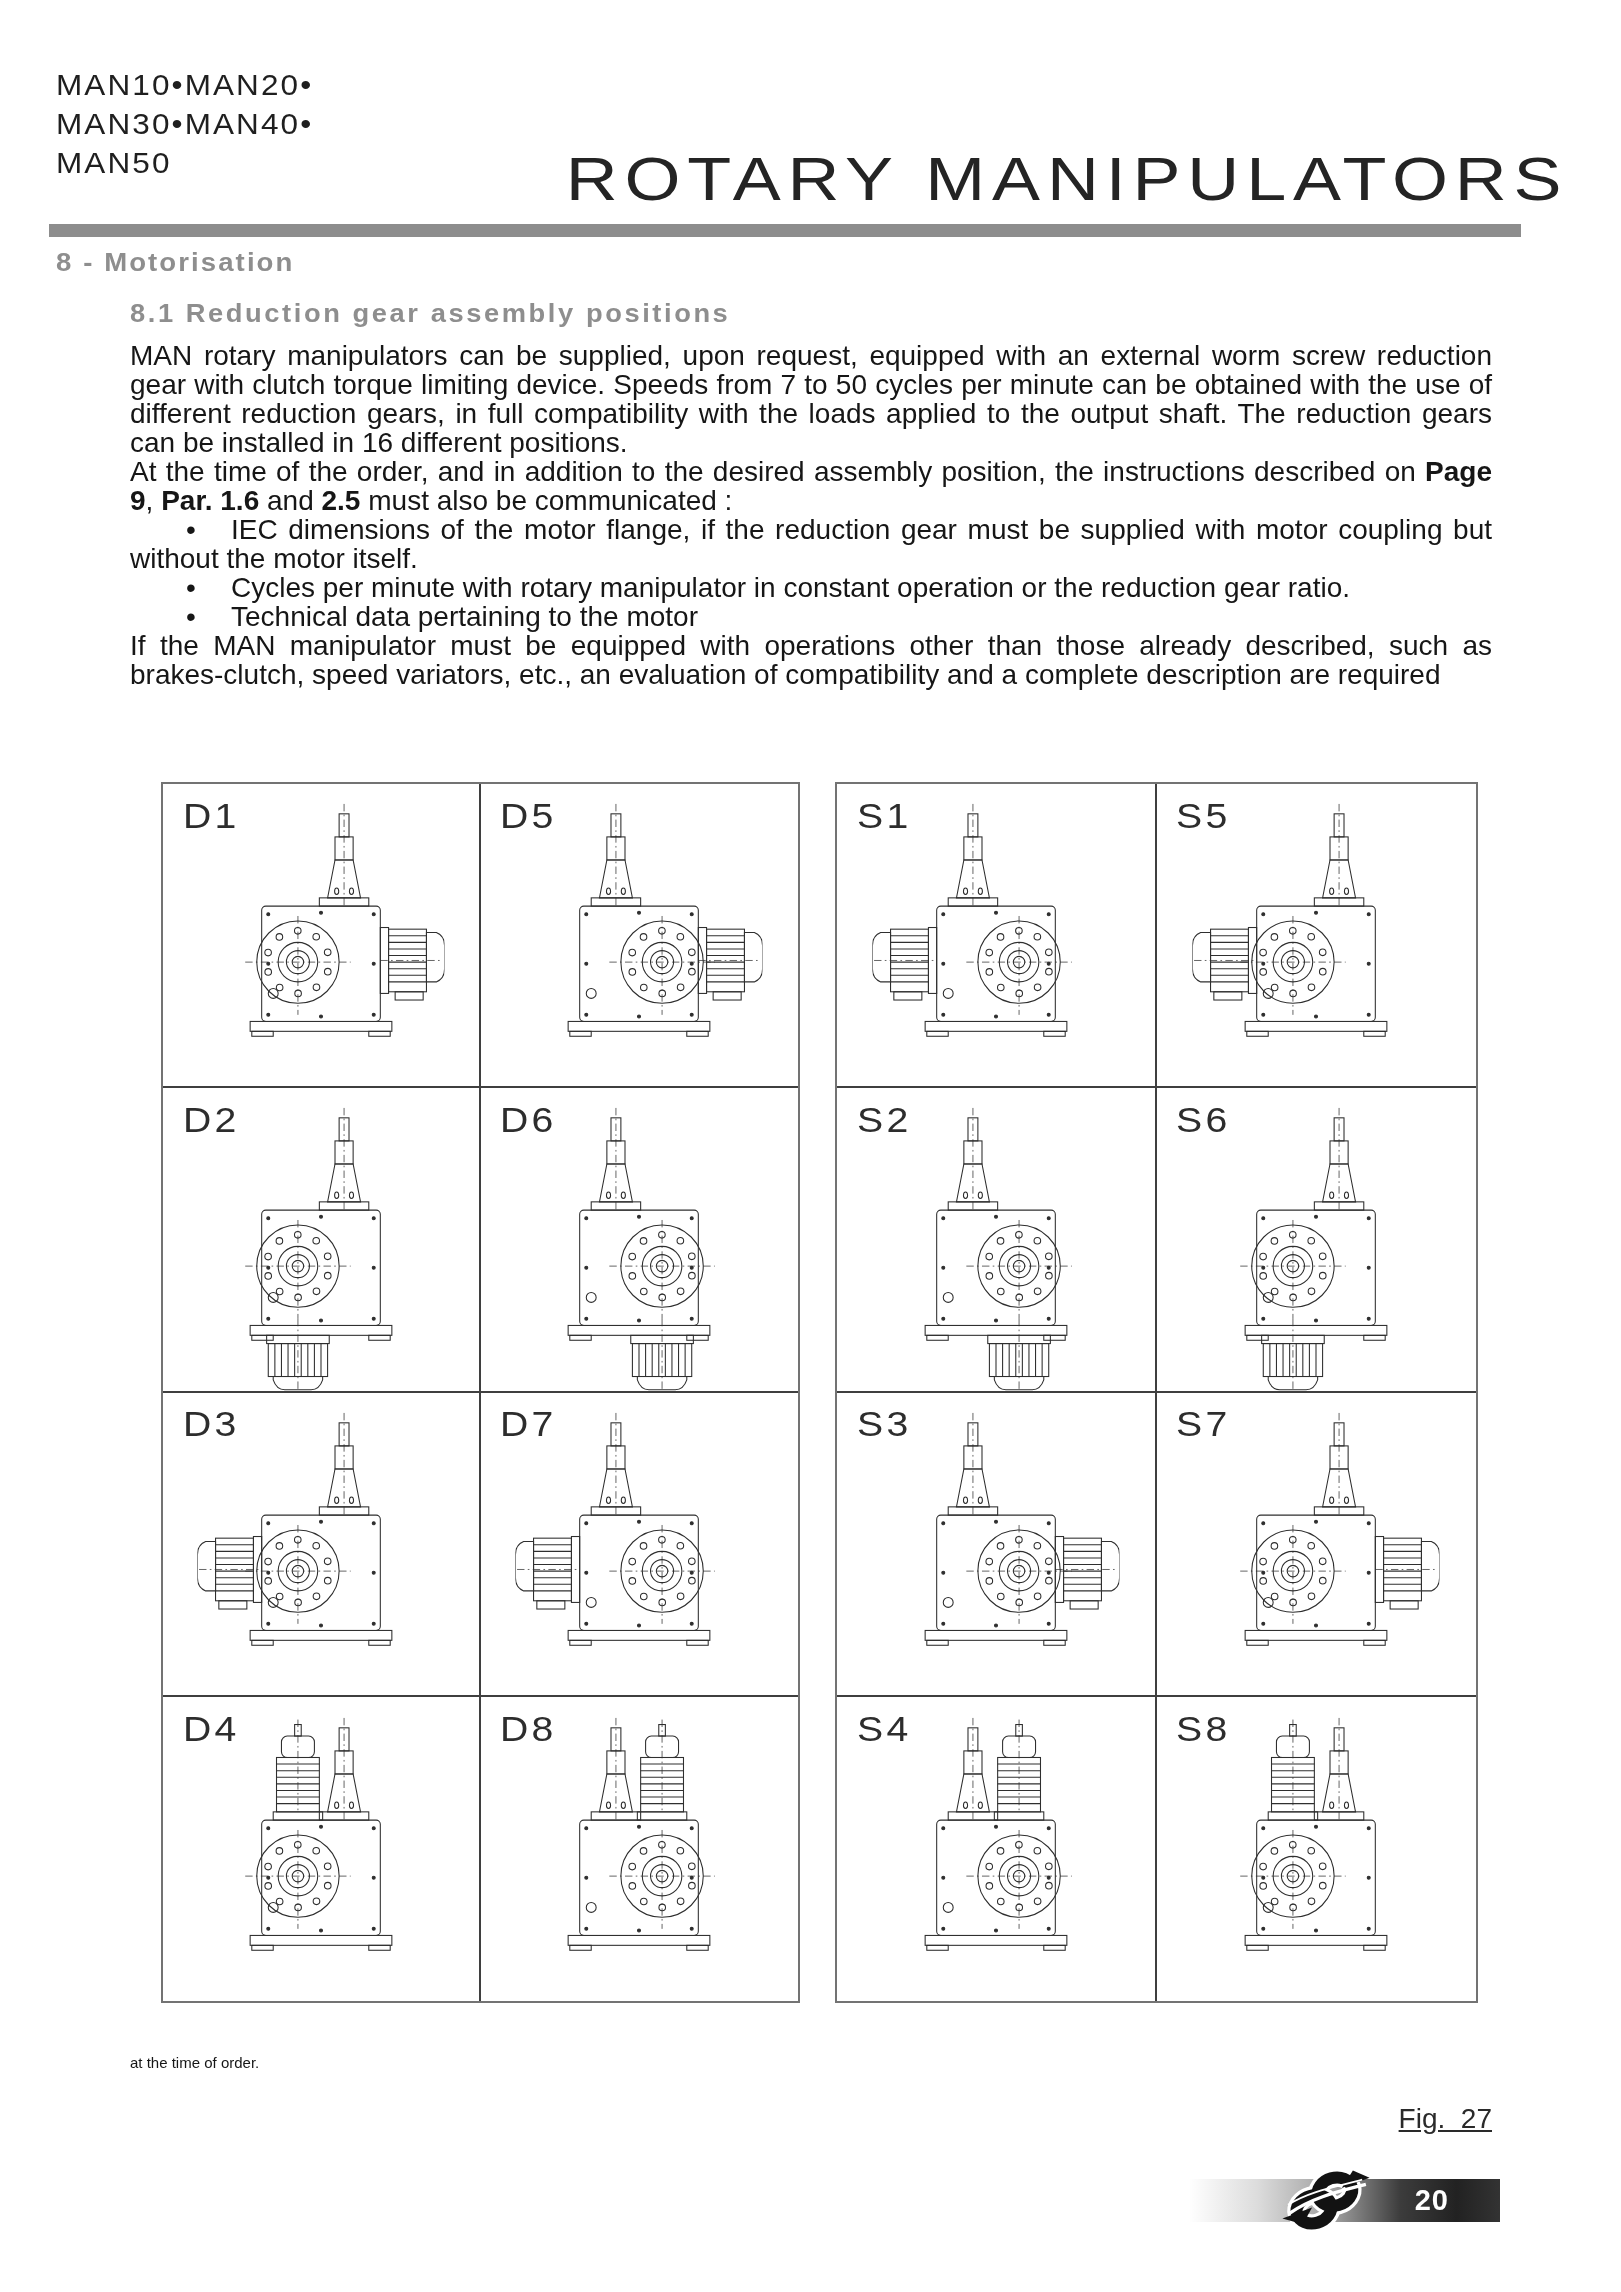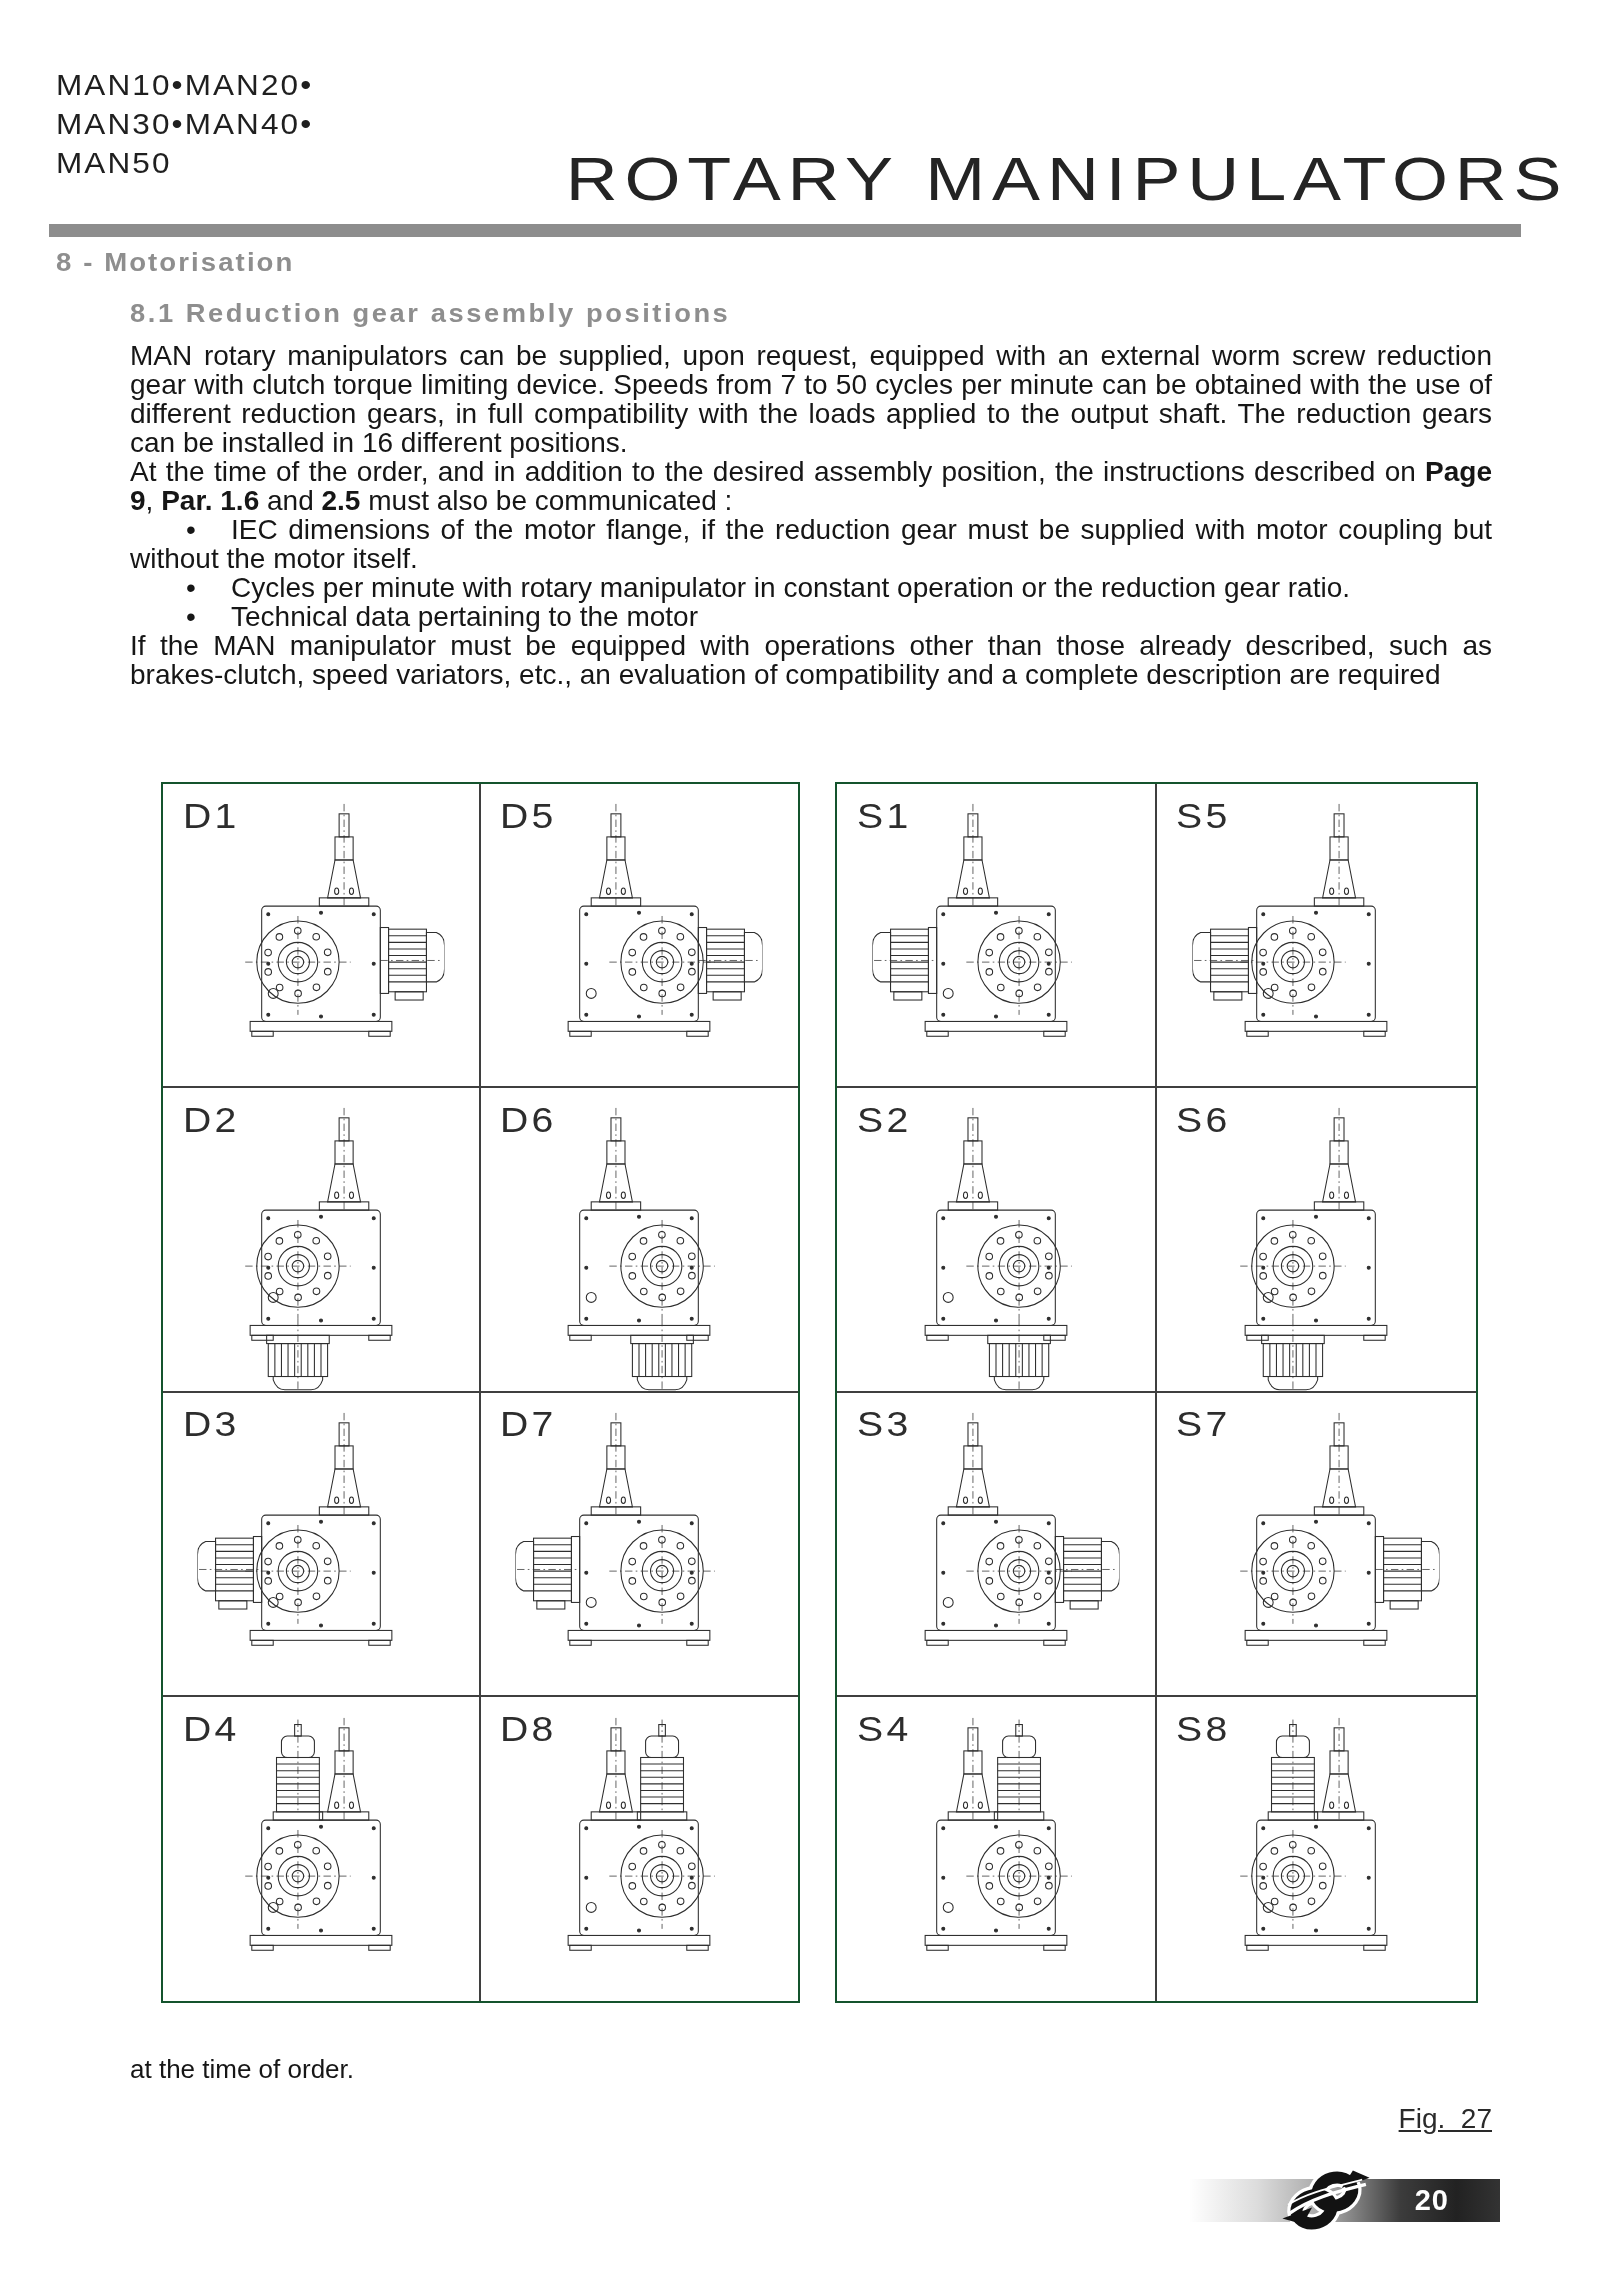--- a/index.html
+++ b/index.html
@@ -31,39 +31,39 @@
   
   .bodycopy{
     position:absolute;left:130px;top:341px;width:1362px;
     font-size:28px;line-height:29px;text-align:justify;color:#161616;
   }
   .bodycopy p{margin:0;}
   .bullet-item{text-indent:56px;}
   .bullet-item .bullet{display:inline-block;width:45px;text-indent:0;}
   
   .fig-table{
-    position:absolute;border:2px solid #14532d;background:#fff;
+    position:absolute;border:2px solid #737373;background:#fff;
     display:grid;grid-template-columns:1fr 1fr;grid-template-rows:repeat(4,1fr);
     box-sizing:border-box;
   }
   .fig-table.left{left:161px;top:782px;width:639px;height:1221px;}
   .fig-table.right{left:835px;top:782px;width:643px;height:1221px;}
   .fig-cell{position:relative;border-bottom:2px solid #3f3f3f;box-sizing:border-box;}
   .fig-cell:nth-child(odd){border-right:2px solid #3f3f3f;}
   .fig-cell:nth-last-child(-n+2){border-bottom:none;padding-left:28px;}
   .cell-label{
     position:absolute;left:19.6px;top:11.8px;font-size:35px;letter-spacing:2.9px;
     color:#2d2d2d;transform:scaleX(1.12);transform-origin:left top;
   }
   .machine{
     position:absolute;left:50%;top:53%;transform:translate(-50%,-50%);
     height:290px;
   }
   
-  .trailing{position:absolute;left:130px;top:2054px;font-size:26px;color:#161616;}
+  .trailing{position:absolute;left:130px;top:2054px;font-size:15px;color:#161616;}
   .fig-caption{
     position:absolute;left:130px;top:2103px;width:1362px;text-align:right;
     font-size:28px;color:#2a2a2a;white-space:pre;text-decoration:underline;
   }
   
   .footer-bar{
     position:absolute;left:1189px;top:2179px;width:311px;height:43px;
     background:linear-gradient(to right,#ffffff 0%,#dcdcdc 22%,#9a9a9a 48%,#3c3c3c 68%,#222222 86%,#333333 100%);
   }
   .page-number{

